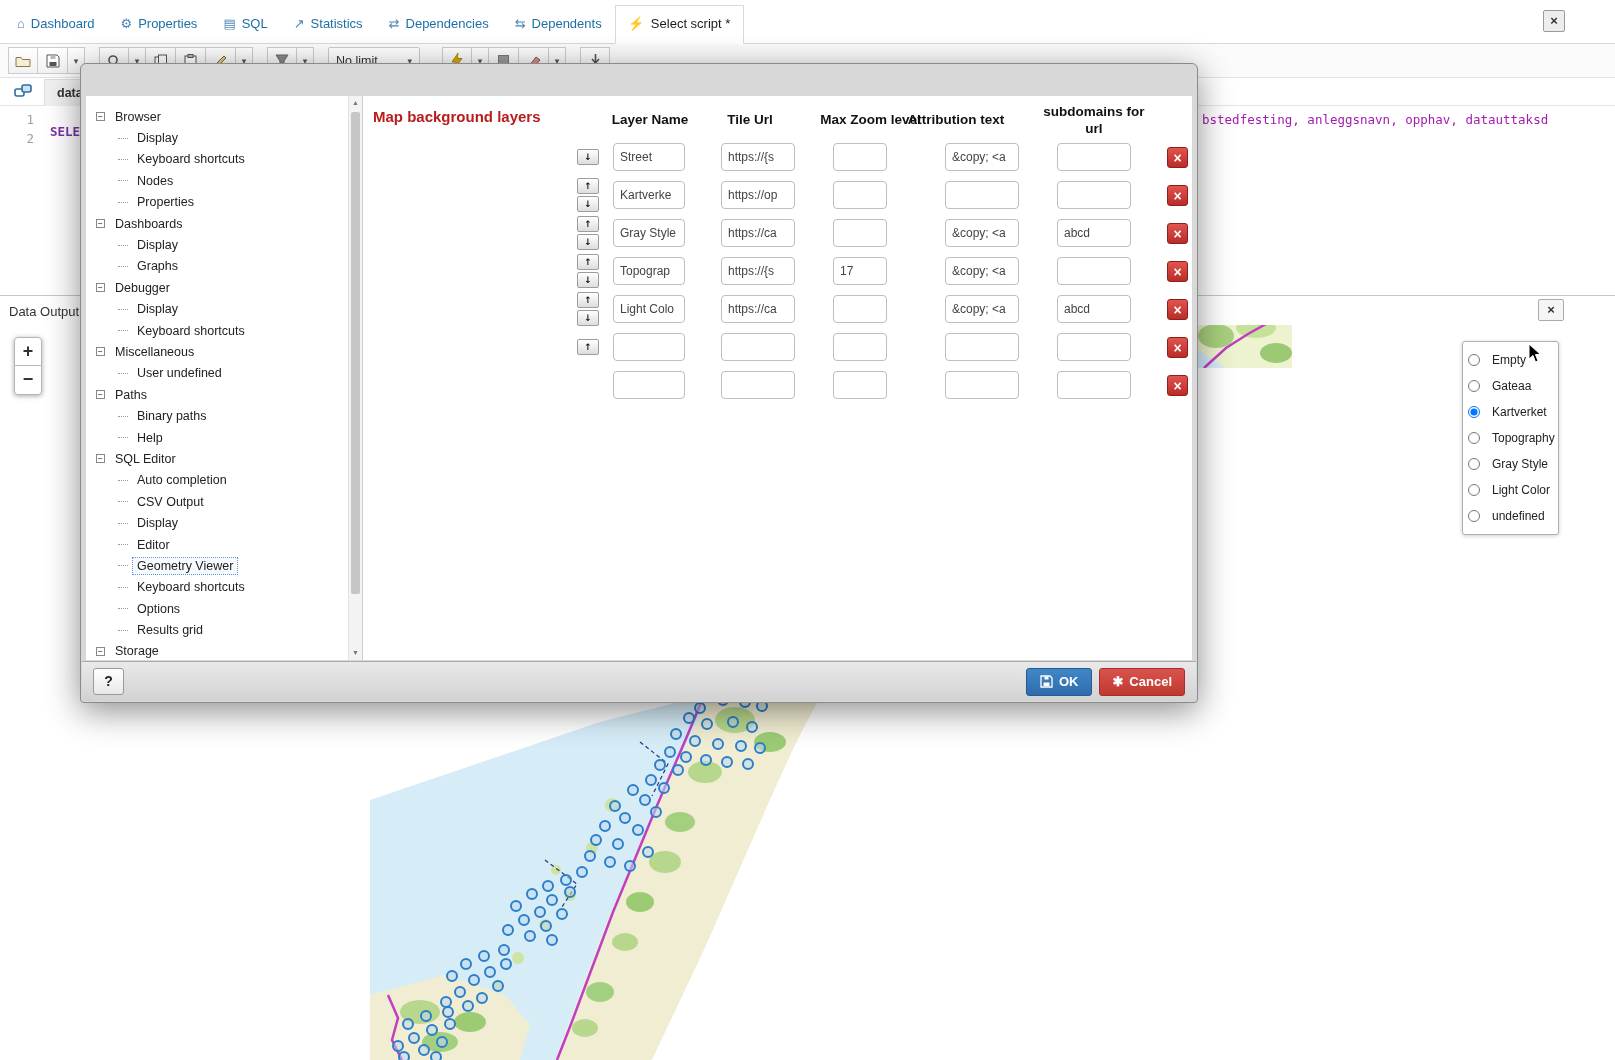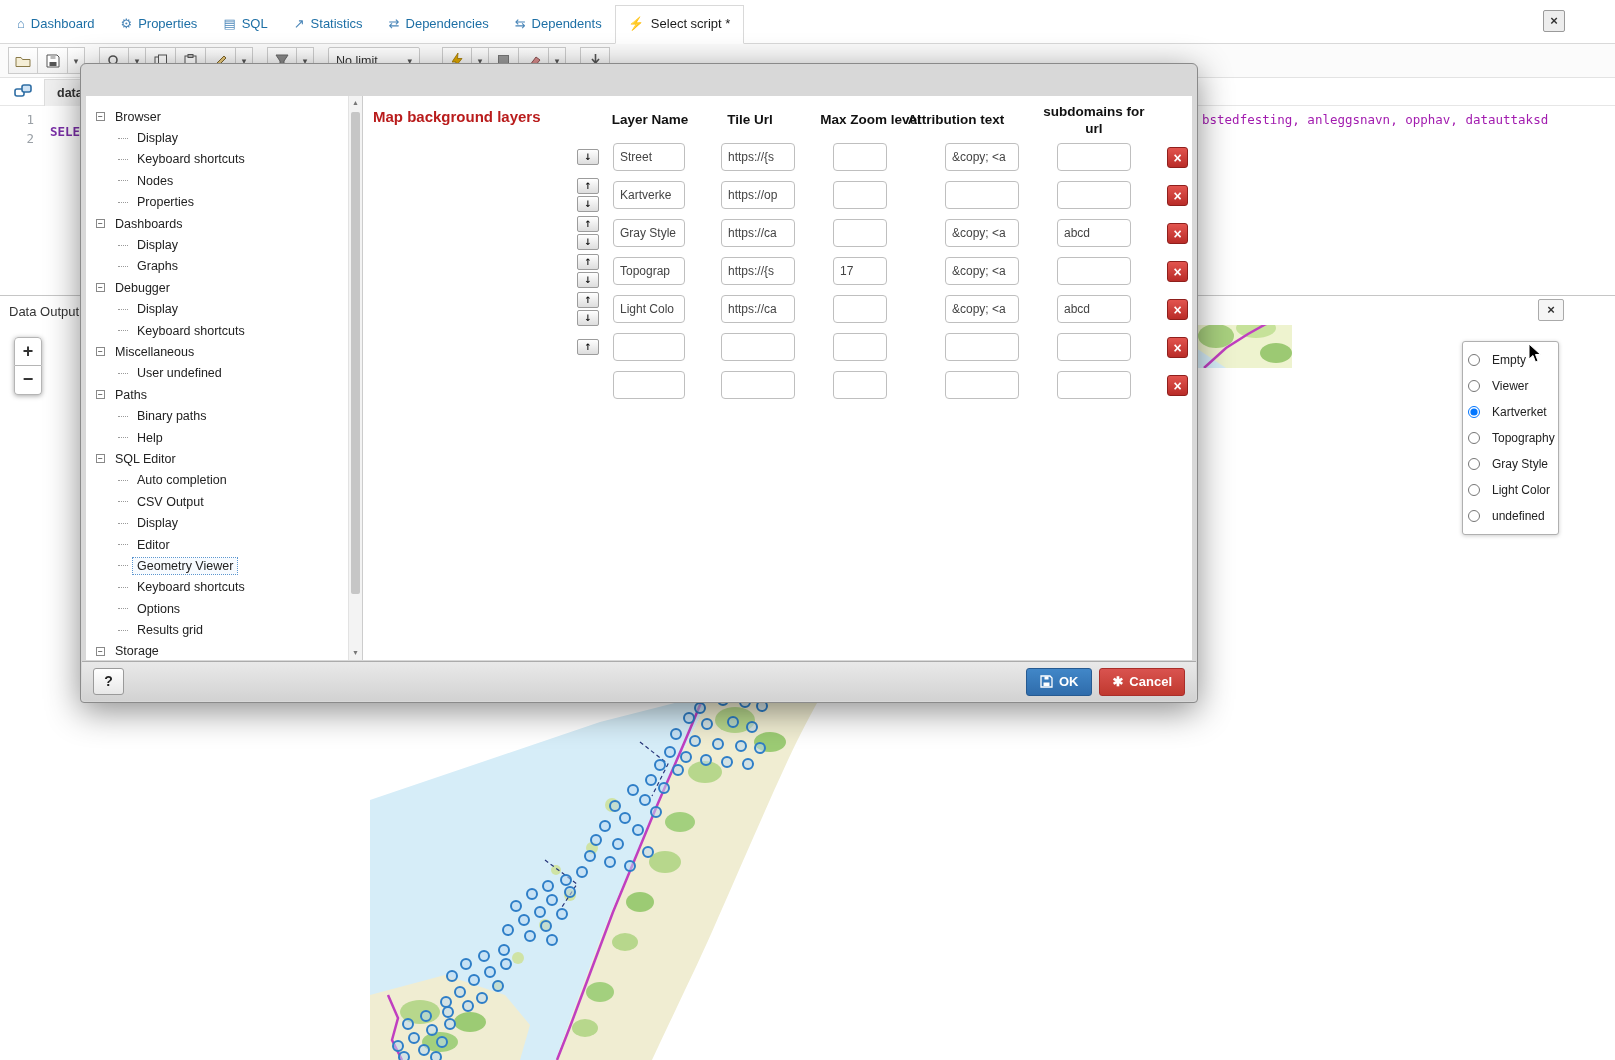--- a/index.html
+++ b/index.html
@@ -396,21 +396,21 @@
   <div class="zbtn">−</div>
 </div>
 
 <div class="layers" id="layers">
     <label class="lrow">
       <input type="radio" name="maplayer" style="">
       <span>Empty</span>
     </label>
     <label class="lrow">
       <input type="radio" name="maplayer" style="">
-      <span>Viewer</span>
+      <span>Gateaa</span>
     </label>
     <label class="lrow">
       <input type="radio" name="maplayer" checked="" style="">
       <span>Kartverket</span>
     </label>
     <label class="lrow">
       <input type="radio" name="maplayer" style="">
       <span>Topography</span>
     </label>
     <label class="lrow">

